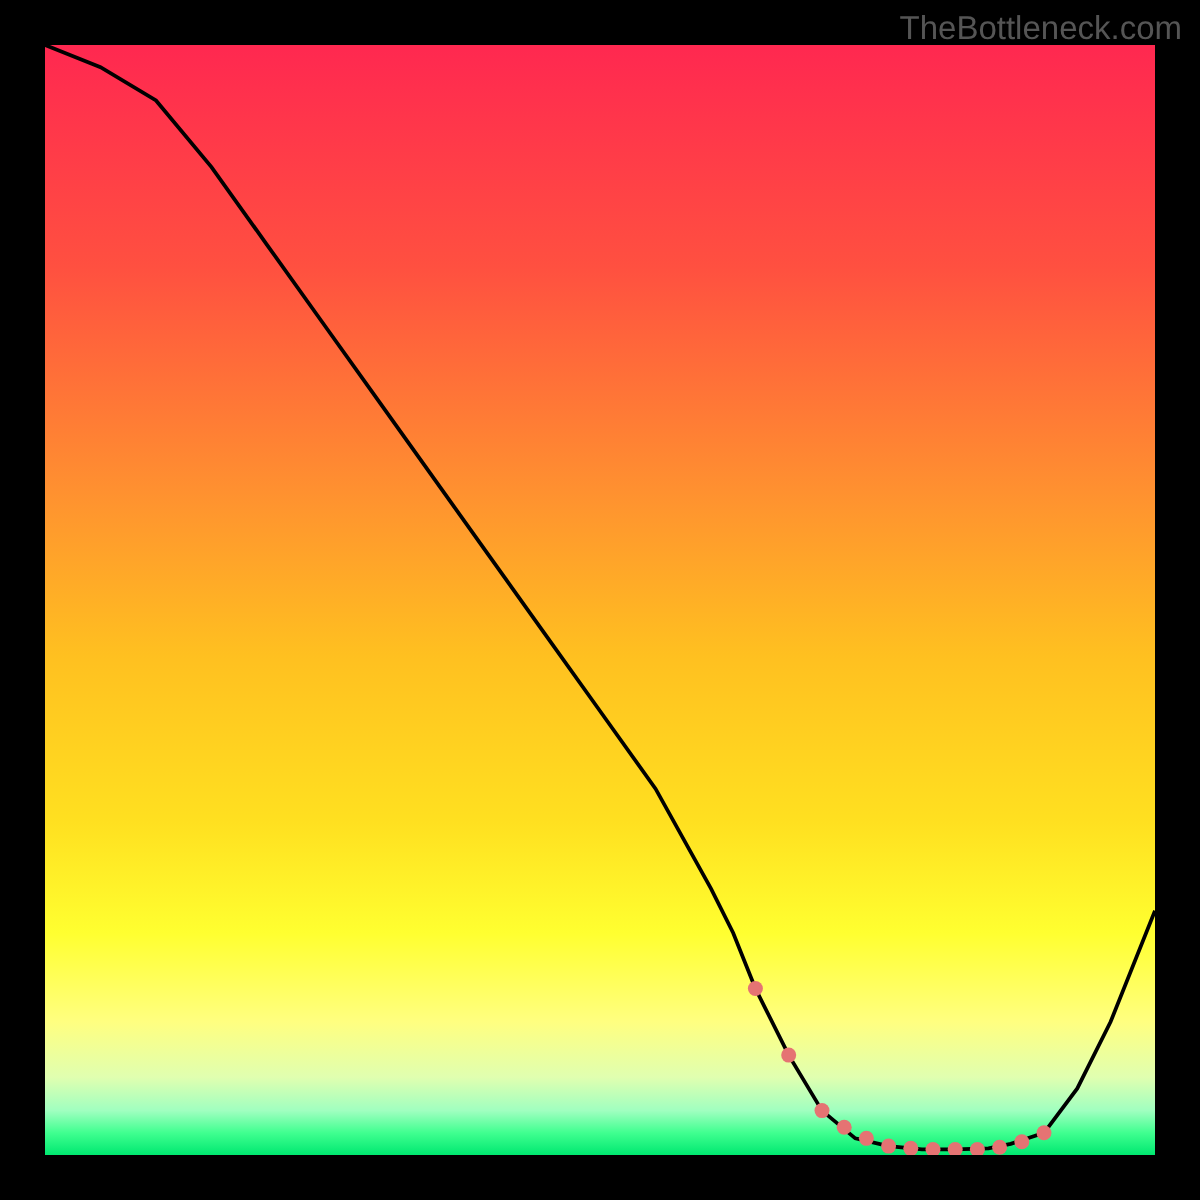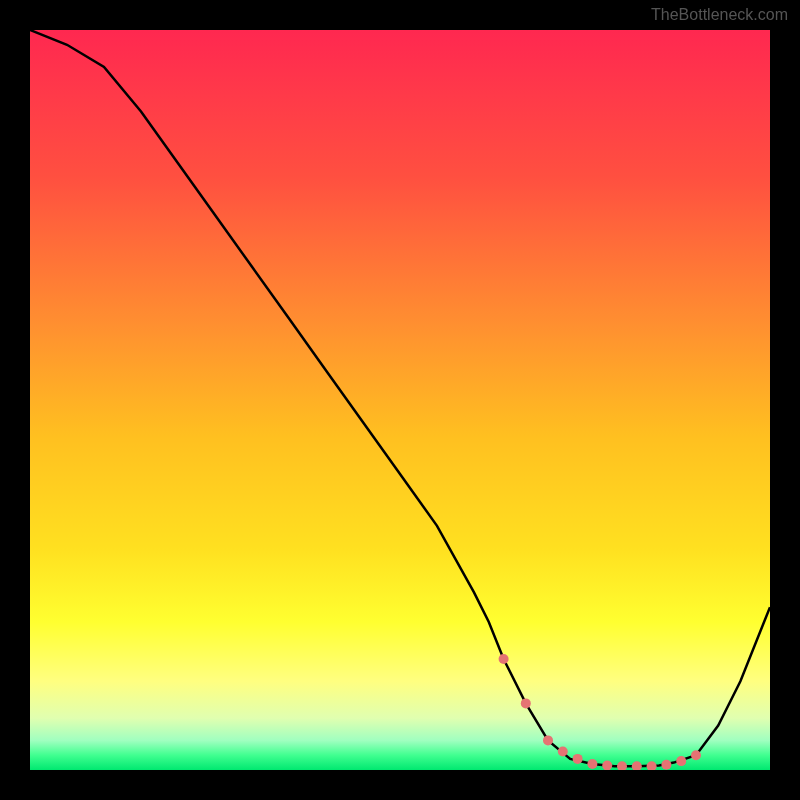--- a/index.html
+++ b/index.html
@@ -9,21 +9,21 @@
     background: #000;
     position: relative;
     overflow: hidden;
     font-family: Arial, sans-serif;
   }
   .attribution {
     position: absolute;
     top: 6px;
     right: 12px;
     color: #555;
-    font-size: 16px;
+    font-size: 22px;
     font-weight: 500;
     z-index: 10;
   }
   .plot-area {
     position: absolute;
     top: 30px;
     left: 30px;
     width: 740px;
     height: 740px;
   }

